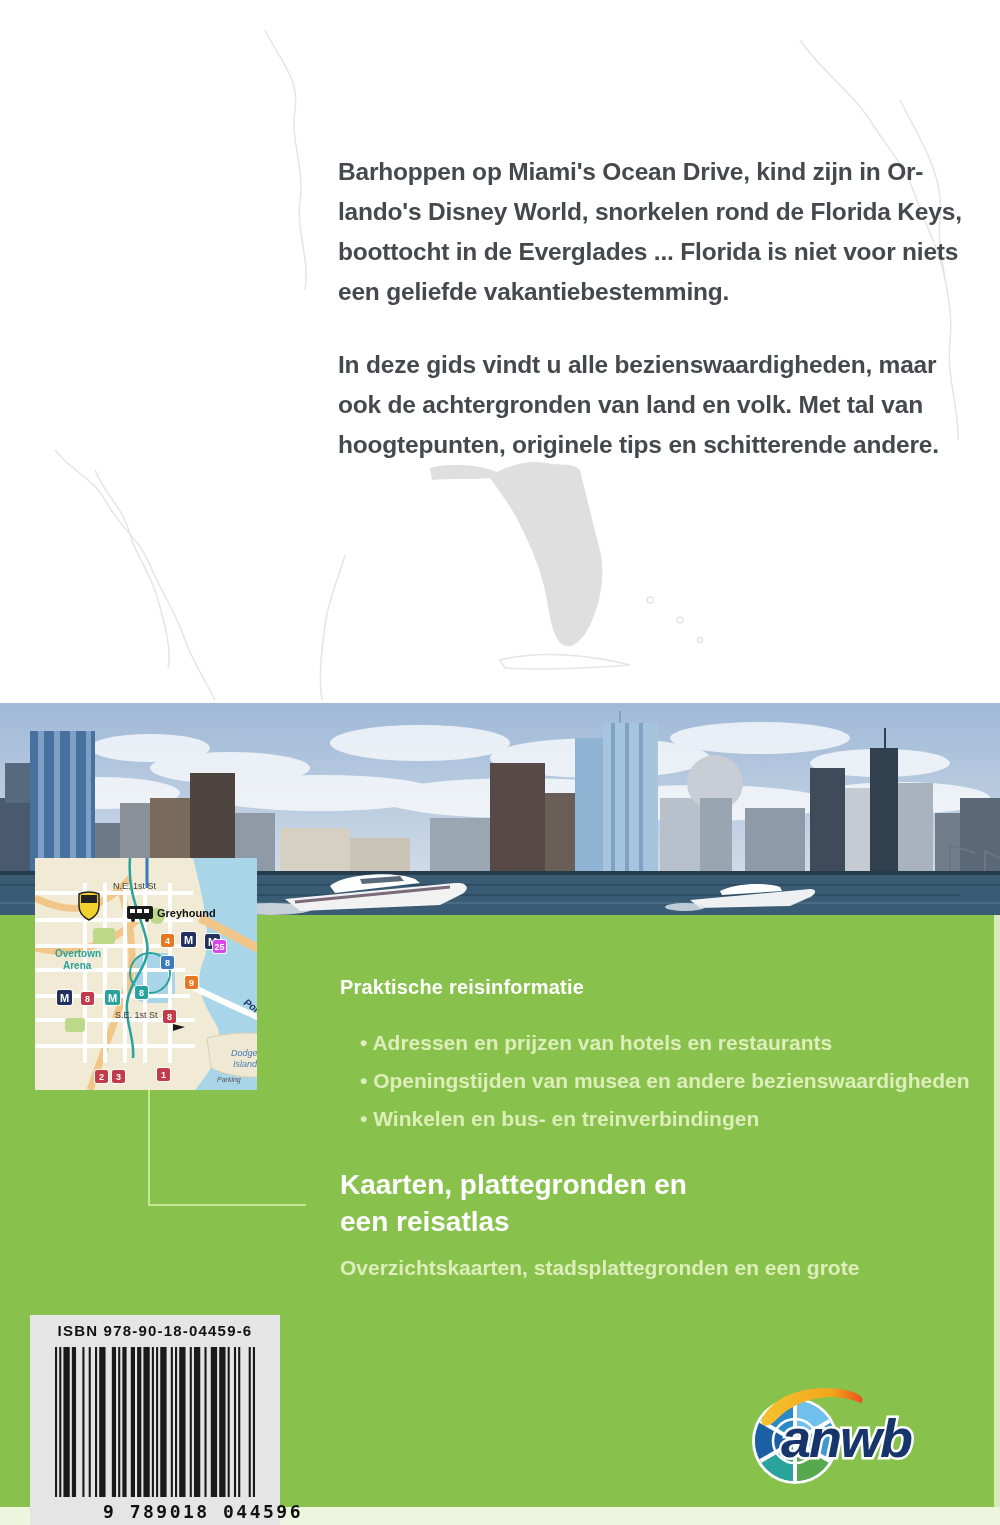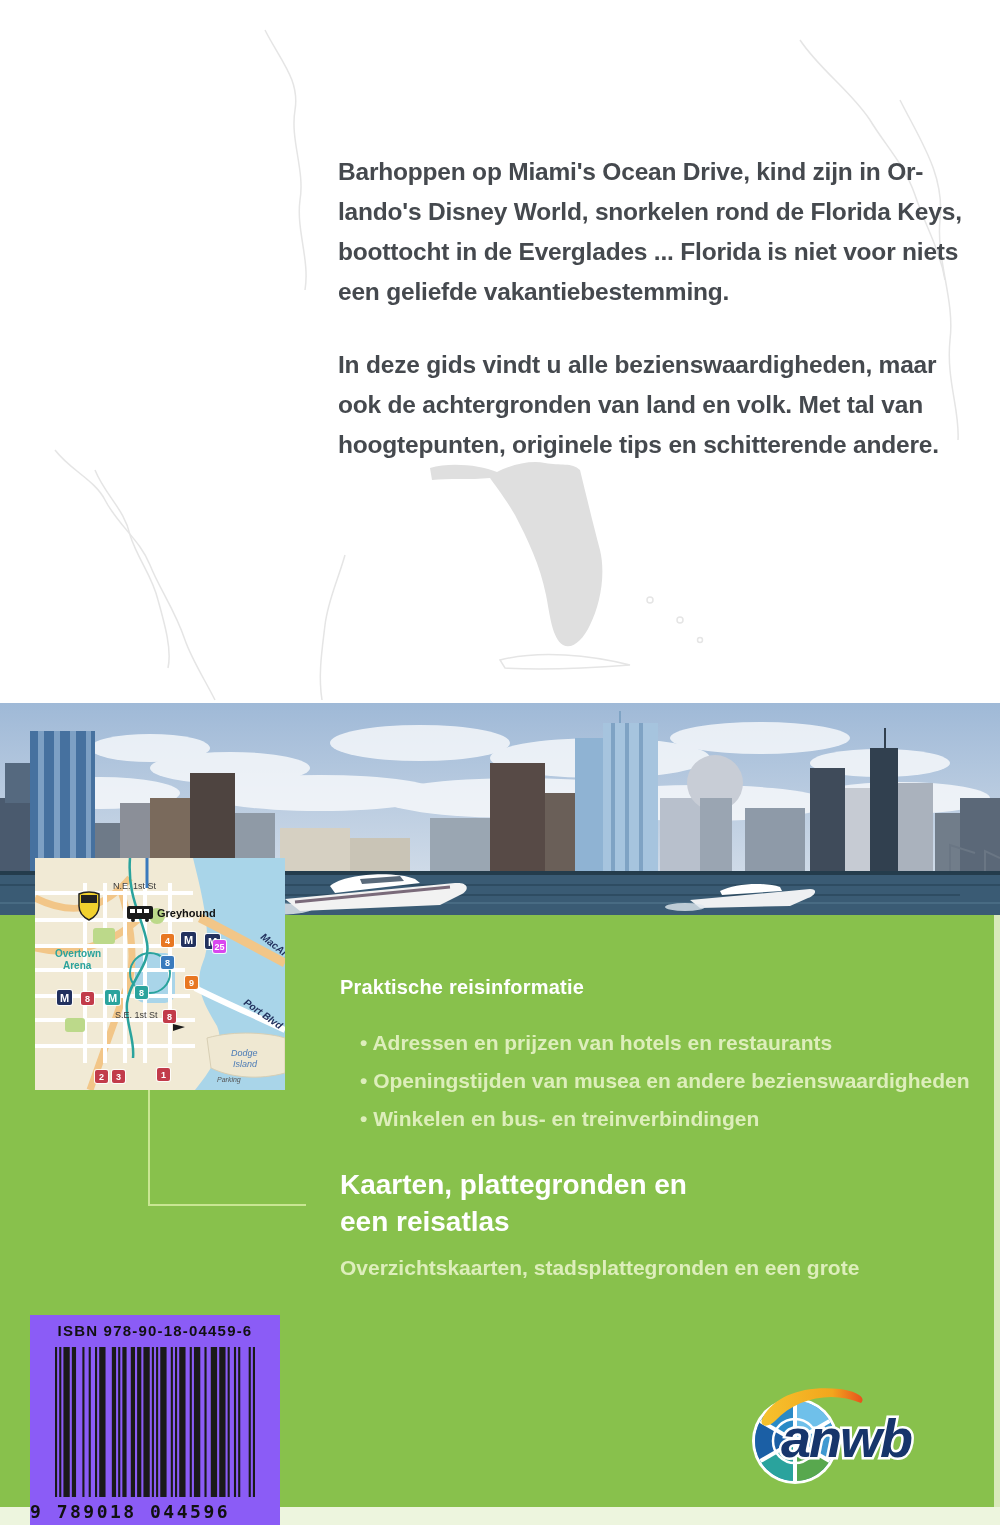--- a/index.html
+++ b/index.html
@@ -16,31 +16,31 @@
   .bullet-line{font-size:21px;font-weight:bold;color:#ddeebb;line-height:38px;white-space:nowrap;}
   .g-h2{position:absolute;left:340px;top:1166px;}
   .g-h2 .h2-line{font-size:28px;font-weight:bold;color:#ffffff;line-height:37px;}
   .g-body{position:absolute;left:340px;top:1250px;}
   .g-body .body-line{font-size:21px;font-weight:bold;color:#ddeebb;line-height:35px;white-space:nowrap;}
   .connector-v{position:absolute;left:148px;top:1088px;width:2px;height:118px;background:#c9e693;}
   .connector-h{position:absolute;left:148px;top:1204px;width:158px;height:2px;background:#c9e693;}
   
   .photo{position:absolute;left:0;top:703px;width:1000px;height:212px;}
   
-  .map-inset{position:absolute;left:35px;top:858px;width:250px;height:232px;overflow:hidden;background:#f1ead5;}
+  .map-inset{position:absolute;left:35px;top:858px;width:222px;height:232px;overflow:hidden;background:#f1ead5;}
   .map-badge{position:absolute;width:13px;height:13px;border-radius:2px;color:#fff;font-size:9px;font-weight:bold;
              display:flex;align-items:center;justify-content:center;box-shadow:0 0 0 1px rgba(255,255,255,.85);}
   .map-badge.m{width:15px;height:15px;font-size:11px;}
   
-  .isbn-box{position:absolute;left:30px;top:1315px;width:250px;height:210px;background:#8b5cf6;z-index:3;}
+  .isbn-box{position:absolute;left:30px;top:1315px;width:250px;height:210px;background:#e5e5e5;z-index:3;}
   .isbn-label{position:absolute;left:0;top:7px;width:250px;text-align:center;font-size:15px;font-weight:bold;
               letter-spacing:1.2px;color:#111;}
   .isbn-bars{position:absolute;left:25px;top:32px;width:200px;height:150px;}
-  .isbn-digits{position:absolute;left:0;top:186px;width:250px;text-align:left;
-               font-family:"DejaVu Sans Mono",monospace;font-weight:bold;font-size:18px;letter-spacing:2.5px;color:#111;}
+  .isbn-digits{position:absolute;left:0;top:186px;width:250px;text-align:center;
+               font-family:"DejaVu Sans Mono",monospace;font-weight:bold;font-size:18px;letter-spacing:2.5px;color:#111;padding-left:48px;}
   
   .anwb-logo{position:absolute;left:745px;top:1383px;width:190px;height:102px;z-index:3;}
   
   .bottom-strip{position:absolute;left:0;top:1507px;width:1000px;height:18px;background:#edf5de;z-index:2;}
   .right-strip{position:absolute;left:994px;top:915px;width:6px;height:592px;background:#d9e9bb;z-index:2;}
   svg text{font-family:"Liberation Sans",sans-serif;}
 </style>
 </head>
 <body>
 

